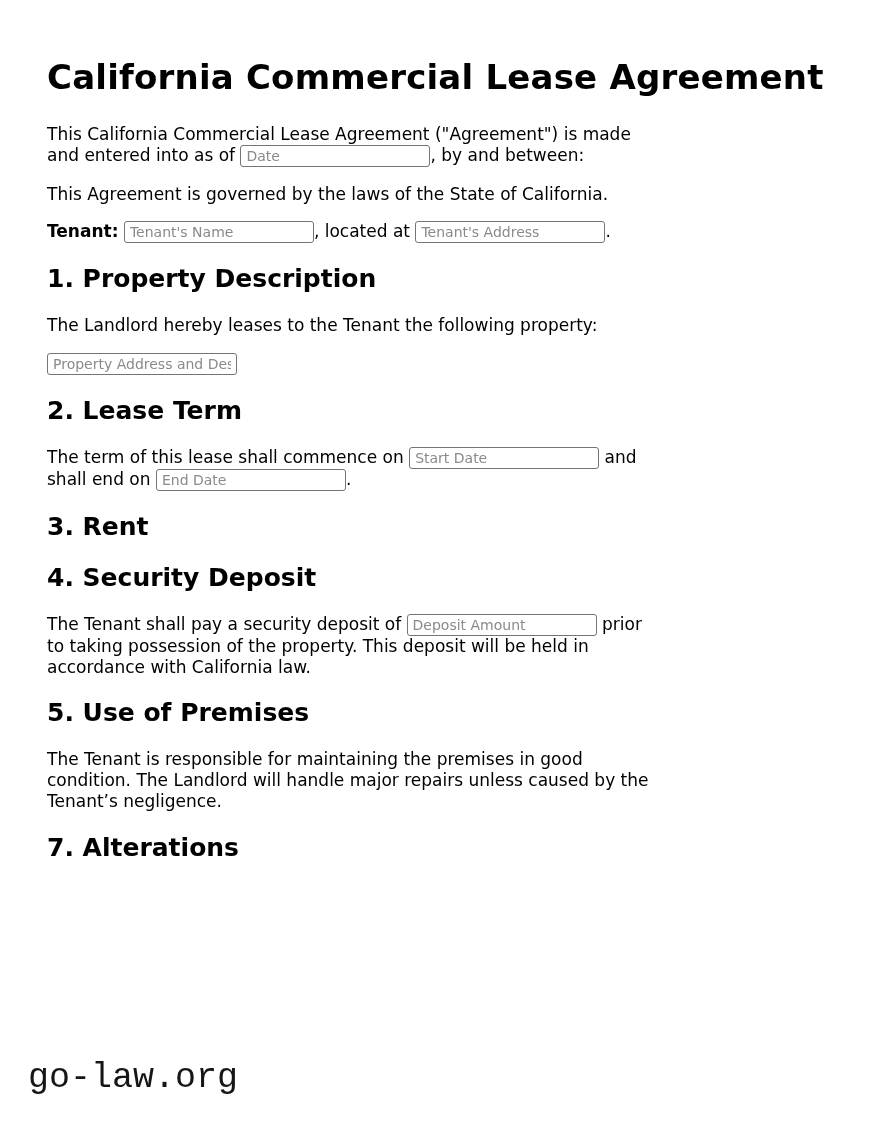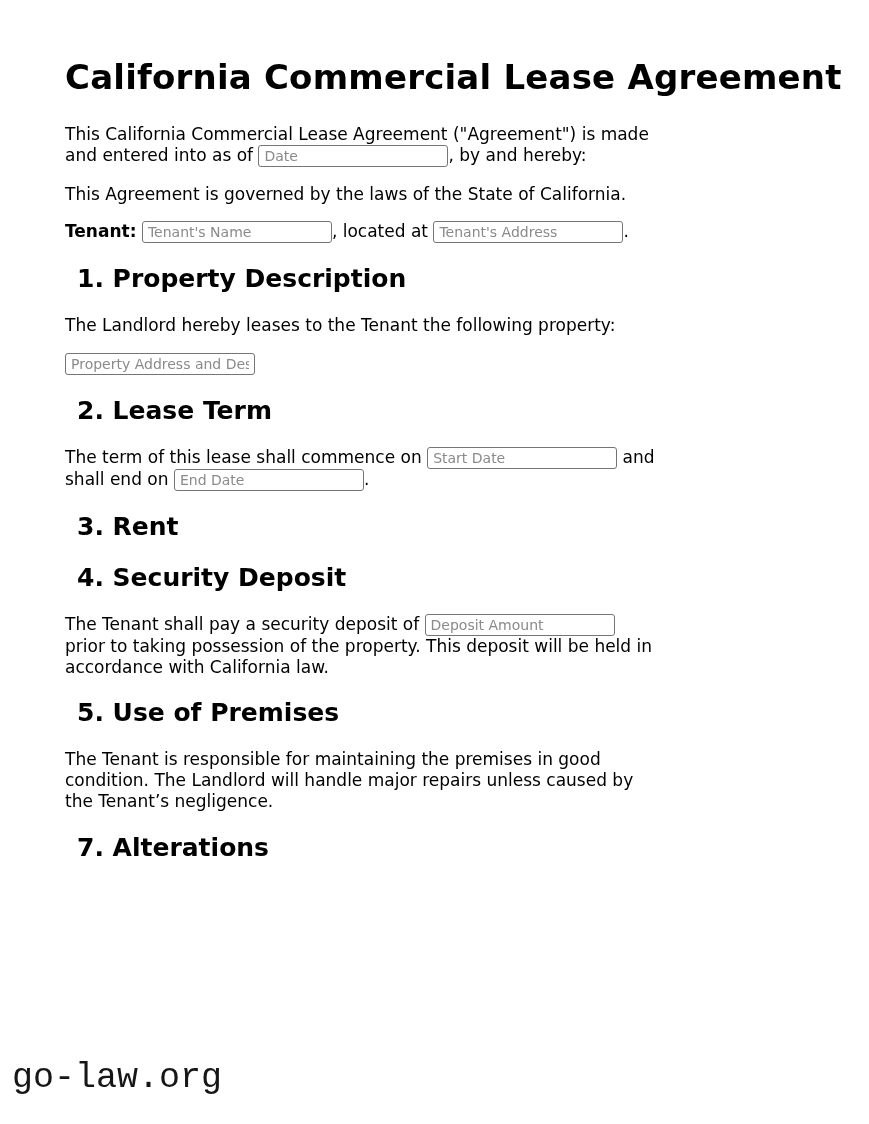--- a/index.html
+++ b/index.html
@@ -8,37 +8,37 @@
     width: 869px;
     height: 1124px;
     background: #ffffff;
     color: #000000;
     font-family: "DejaVu Sans", "Liberation Sans", sans-serif;
     font-size: 17px;
     position: relative;
     overflow: hidden;
   }
   .page {
-    padding: 35px 42px 0 65px;
+    padding: 35px 42px 0 47px;
     box-sizing: border-box;
     width: 699px;
   }
   h1 {
     font-size: 34px;
     font-weight: bold;
     line-height: 1.2;
     margin: 22px 0 26px 0;
     white-space: nowrap;
     letter-spacing: 0.2px;
   }
   h2 {
     font-size: 25px;
     font-weight: bold;
     line-height: 1.2;
-    margin: 21px 12px;
+    margin: 21px 0;
   }
   p {
     margin: 17px 0;
     line-height: 1.22;
   }
   input[type="text"] {
     width: 190px;
     height: 22px;
     box-sizing: border-box;
     border: 1px solid #757575;
@@ -50,36 +50,36 @@
     font-size: 14px;
     vertical-align: baseline;
   }
   input[type="text"]::placeholder {
     color: #8a8a8a;
     opacity: 1;
   }
   .nowrap { white-space: nowrap; }
   .watermark {
     position: absolute;
-    left: 12px;
+    left: 28px;
     top: 1058px;
     font-family: "Liberation Mono", "DejaVu Sans Mono", monospace;
     font-size: 35px;
     font-weight: normal;
     color: #161616;
     letter-spacing: 0;
   }
 </style>
 </head>
 <body>
 
 <div class="page">
   <h1>California Commercial Lease Agreement</h1>
   <div id="content">
-      <p><span>This California Commercial Lease Agreement ("Agreement") is made and entered into as</span><span class="nowrap"><span> of </span><input type="text" placeholder="Date" style=""></span><span>, by and hereby:</span></p>
+      <p><span>This California Commercial Lease Agreement ("Agreement") is made and entered into as</span><span class="nowrap"><span> of </span><input type="text" placeholder="Date" style=""></span><span>, by and between:</span></p>
       <p><span>This Agreement is governed by the laws of the State of California.</span></p>
       <p><strong>Tenant:</strong><span> </span><input type="text" placeholder="Tenant's Name" style=""><span>, located at </span><input type="text" placeholder="Tenant's Address" style=""><span>.</span></p>
       <h2>1. Property Description</h2>
       <p><span>The Landlord hereby leases to the Tenant the following property:</span></p>
       <p><input type="text" placeholder="Property Address and Description" style=""></p>
       <h2>2. Lease Term</h2>
       <p><span>The term of this lease shall commence on </span><input type="text" placeholder="Start Date" style=""><span> and shall end on </span><input type="text" placeholder="End Date" style=""><span>.</span></p>
       <h2>3. Rent</h2>
       <h2>4. Security Deposit</h2>
       <p><span>The Tenant shall pay a security deposit of </span><input type="text" placeholder="Deposit Amount" style=""><span> prior to taking possession of the property. This deposit will be held in accordance with California law.</span></p>

